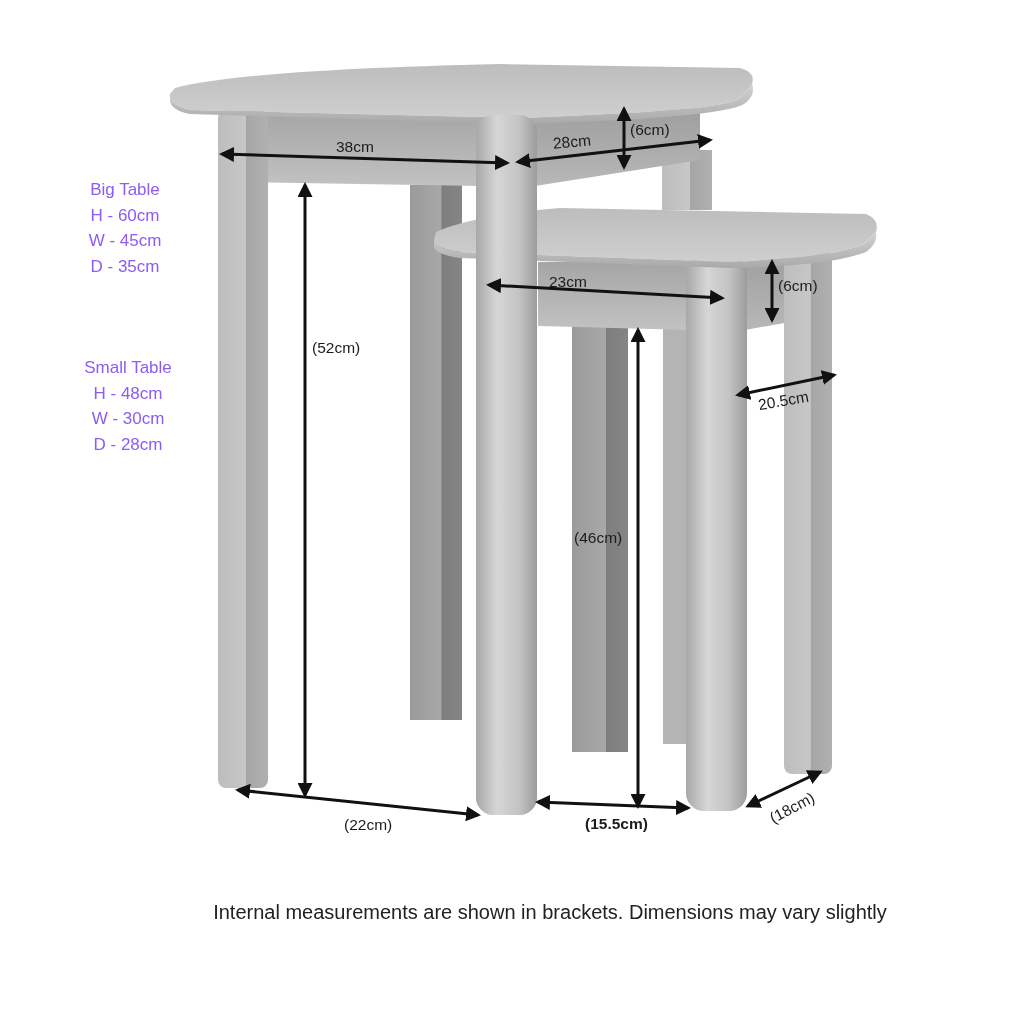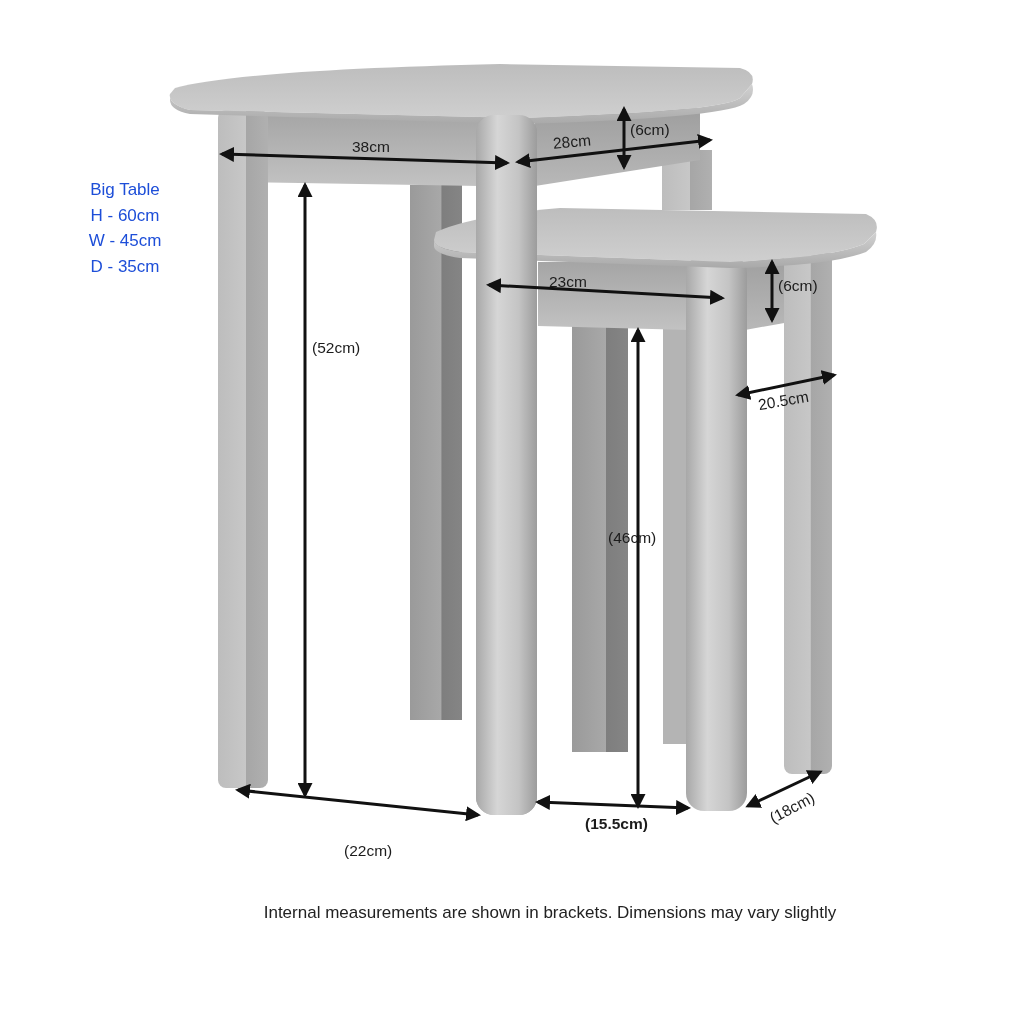--- a/index.html
+++ b/index.html
@@ -1,24 +1,24 @@
 <!DOCTYPE html>
 <html><head>
   <meta charset="utf-8">
   <style>
     html, body { margin: 0; padding: 0; background: #ffffff; }
     body { width: 1015px; height: 1015px; position: relative; overflow: hidden;
            font-family: "Liberation Sans", "DejaVu Sans", sans-serif; color: #1a1a1a; }
     .stage { position: absolute; left: 0; top: 0; width: 1015px; height: 1015px; }
     svg.drawing { position: absolute; left: 0; top: 0; }
-    .spec { position: absolute; text-align: center; font-size: 17px; line-height: 25.5px; color: #1d4ed8; }
+    .spec { position: absolute; text-align: center; font-size: 17px; line-height: 25.5px; color: #8b5cf6; }
     .spec div { white-space: nowrap; }
     .lbl { position: absolute; font-size: 15.5px; color: #1c1c1c; white-space: nowrap; line-height: 1; }
     .note { position: absolute; left: 120px; width: 860px; top: 898px; text-align: center;
-            font-size: 17px; line-height: 29px; color: #222; }
+            font-size: 20px; line-height: 29px; color: #222; }
     .note div { white-space: nowrap; }
   </style>
 </head>
 <body>
 
 <div class="stage">
 
   <svg class="drawing" width="1015" height="1015" viewBox="0 0 1015 1015">
     <defs>
       <linearGradient id="legRound" x1="0" x2="1" y1="0" y2="0">
@@ -109,29 +109,35 @@
     </g>
   </svg>
 
   <div class="spec" style="left:60px; top:177px; width:130px;">
     <div>Big Table</div>
     <div>H - 60cm</div>
     <div>W - 45cm</div>
     <div>D - 35cm</div>
   </div>
 
+  <div class="spec" style="left:60px; top:355px; width:136px;">
+    <div>Small Table</div>
+    <div>H - 48cm</div>
+    <div>W - 30cm</div>
+    <div>D - 28cm</div>
+  </div>
 
-  <span class="lbl" style="left:352px; top:139px;">38cm</span>
+  <span class="lbl" style="left:336px; top:139px;">38cm</span>
   <span class="lbl" style="left:553px; top:134px; transform:rotate(-5deg);">28cm</span>
   <span class="lbl" style="left:630px; top:122px;">(6cm)</span>
   <span class="lbl" style="left:312px; top:340px;">(52cm)</span>
-  <span class="lbl" style="left:344px; top:817px;margin-top:26px;">(22cm)</span>
+  <span class="lbl" style="left:344px; top:817px;">(22cm)</span>
   <span class="lbl" style="left:549px; top:274px;">23cm</span>
   <span class="lbl" style="left:778px; top:278px;">(6cm)</span>
   <span class="lbl" style="left:758px; top:393px; transform:rotate(-10deg);">20.5cm</span>
-  <span class="lbl" style="left:608px; top:530px;">(46cm)</span>
+  <span class="lbl" style="left:574px; top:530px;">(46cm)</span>
   <span class="lbl" style="left:585px; top:816px;font-weight:bold;">(15.5cm)</span>
   <span class="lbl" style="left:768px; top:800px; transform:rotate(-28deg);">(18cm)</span>
 
   <div class="note">
     <div>Internal measurements are shown in brackets. Dimensions may vary slightly</div>
   </div>
 </div>
 
 </body></html>

